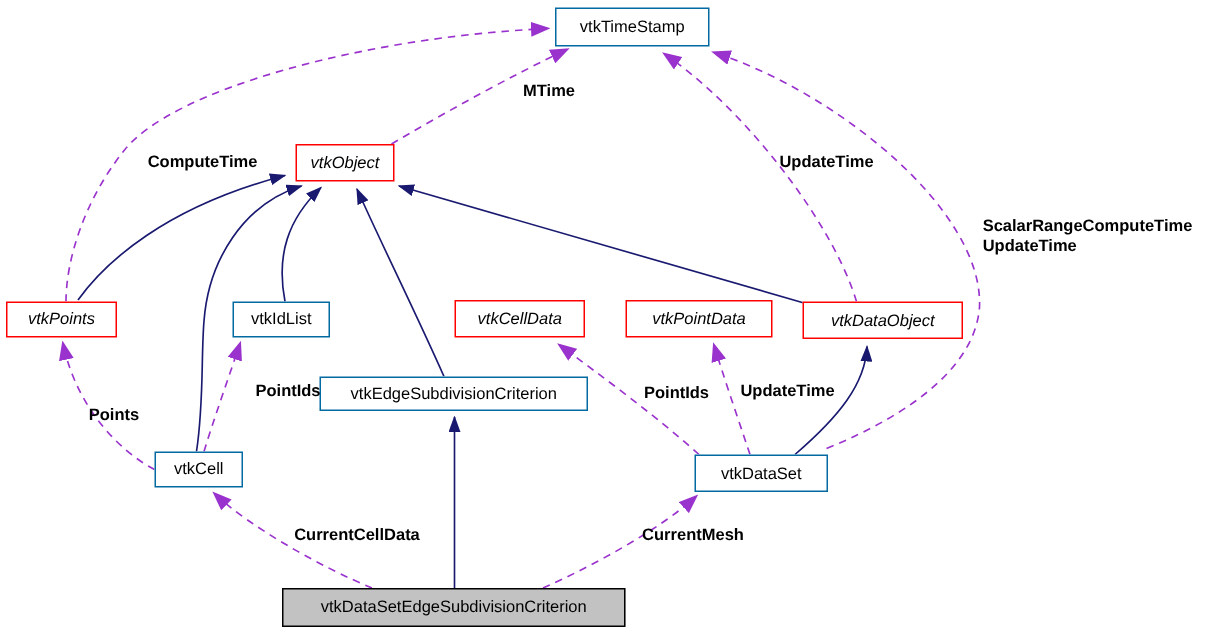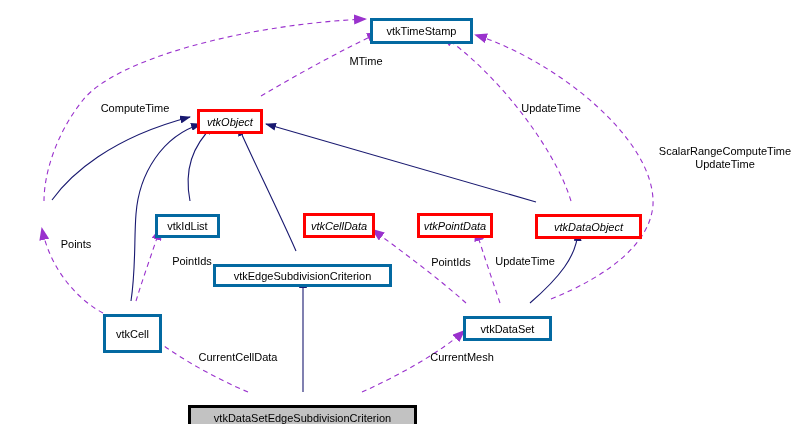--- a/index.html
+++ b/index.html
@@ -8,41 +8,40 @@
     width:808px;height:424px;
     background:#ffffff;
     font-family:"Liberation Sans", sans-serif;
     overflow:hidden;
   }
   .edge-layer{position:absolute;left:0;top:0;width:808px;height:424px;}
   .node{
     position:absolute;
     box-sizing:border-box;
     background:#ffffff;
-    border:3px solid #0369a1;
+    border:1px solid #0369a1;
     color:#000000;
     font-size:11px;
     line-height:12px;
     display:flex;
     align-items:center;
     justify-content:center;
     white-space:nowrap;
     cursor:pointer;
-    margin-top:13px;
   }
   .node.red{border-color:#ff0000;font-style:italic;}
   .node.focus{background:#c2c2c2;border-color:#000000;cursor:default;}
   .elabel{
     position:absolute;
     transform:translateX(-50%);
     color:#000000;
     font-size:11px;
     line-height:13px;
-    text-align:center;
     white-space:pre-line;
+    font-weight:bold;
   }
 </style>
 </head>
 <body>
 
 <div class="canvas">
 
   <svg class="edge-layer" width="808" height="424" viewBox="0 0 808 424" xmlns="http://www.w3.org/2000/svg">
     <defs>
       <marker id="arrB" markerWidth="11" markerHeight="8" refX="10" refY="4" orient="auto" markerUnits="userSpaceOnUse">
@@ -72,34 +71,35 @@
       <path d="M 136,301 C 143,278 152,253 160,229" marker-end="url(#arrP)"></path>
       <path d="M 466,303 C 437,277 400,250 373,230" marker-end="url(#arrP)"></path>
       <path d="M 500,303 C 492,279 483,253 476,230" marker-end="url(#arrP)"></path>
       <path d="M 248,392 C 214,378 166,351 143,329" marker-end="url(#arrP)"></path>
       <path d="M 362,392 C 398,376 441,352 464,331" marker-end="url(#arrP)"></path>
     </g>
   </svg>
 
   <div class="node" style="left:370px;top:5px;width:103px;height:26px">vtkTimeStamp</div>
   <div class="node red" style="left:197px;top:96px;width:66px;height:25px">vtkObject</div>
+  <div class="node red" style="left:4px;top:201px;width:74px;height:24px">vtkPoints</div>
   <div class="node" style="left:155px;top:201px;width:65px;height:24px">vtkIdList</div>
-  <div class="node red" style="left:303px;top:200px;width:72px;height:25px">vtkCellData</div>
-  <div class="node red" style="left:417px;top:200px;width:76px;height:25px">vtkPointData</div>
+  <div class="node red" style="left:303px;top:200px;width:87px;height:25px">vtkCellData</div>
+  <div class="node red" style="left:417px;top:200px;width:98px;height:25px">vtkPointData</div>
   <div class="node" style="left:213px;top:251px;width:179px;height:23px">vtkEdgeSubdivisionCriterion</div>
   <div class="node red" style="left:535px;top:201px;width:107px;height:25px">vtkDataObject</div>
-  <div class="node" style="left:103px;top:301px;width:59px;height:39px">vtkCell</div>
+  <div class="node" style="left:103px;top:301px;width:59px;height:24px">vtkCell</div>
   <div class="node focus" style="left:188px;top:392px;width:229px;height:26px">vtkDataSetEdgeSubdivisionCriterion</div>
   <div class="node" style="left:463px;top:303px;width:89px;height:25px">vtkDataSet</div>
 
   <div class="elabel" style="left:366px;top:55px">MTime</div>
   <div class="elabel" style="left:135px;top:102px">ComputeTime</div>
   <div class="elabel" style="left:551px;top:102px">UpdateTime</div>
   <div class="elabel" style="left:725px;top:145px">ScalarRangeComputeTime
 UpdateTime</div>
-  <div class="elabel" style="left:76px;top:238px">Points</div>
+  <div class="elabel" style="left:76px;top:271px">Points</div>
   <div class="elabel" style="left:192px;top:255px">PointIds</div>
   <div class="elabel" style="left:451px;top:256px">PointIds</div>
   <div class="elabel" style="left:525px;top:255px">UpdateTime</div>
   <div class="elabel" style="left:238px;top:351px">CurrentCellData</div>
   <div class="elabel" style="left:462px;top:351px">CurrentMesh</div>
 
 </div>
 
 </body></html>

